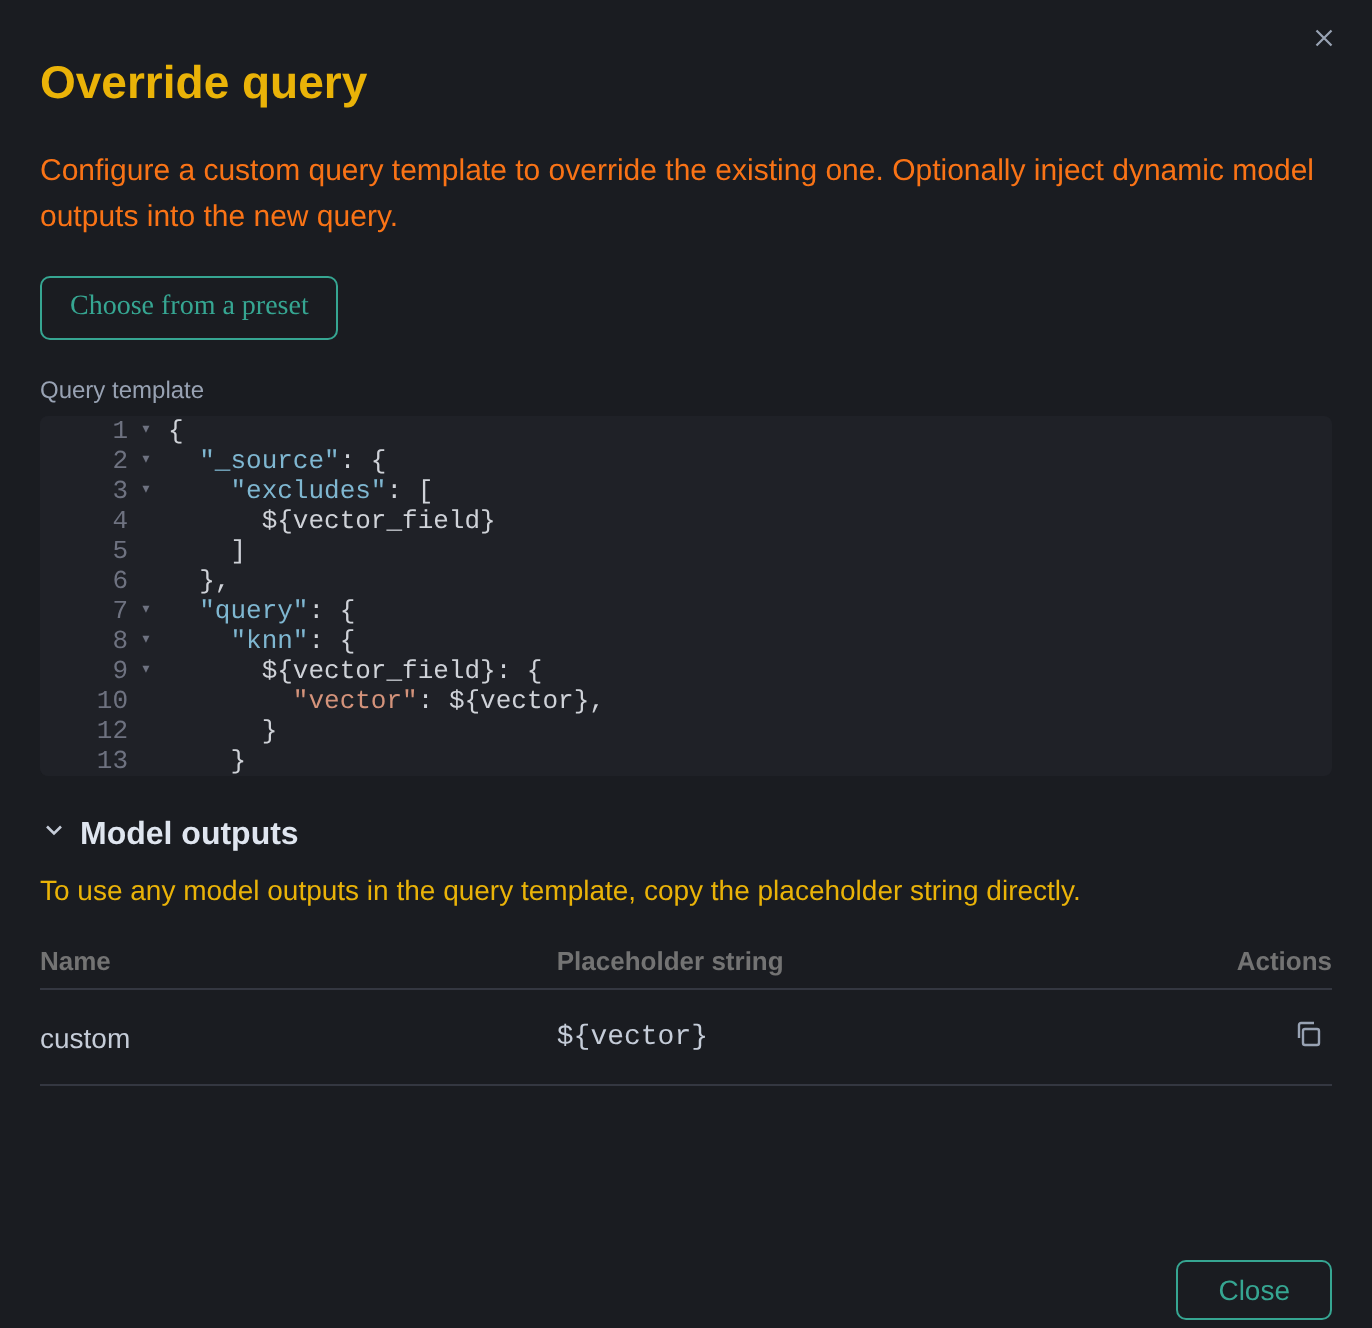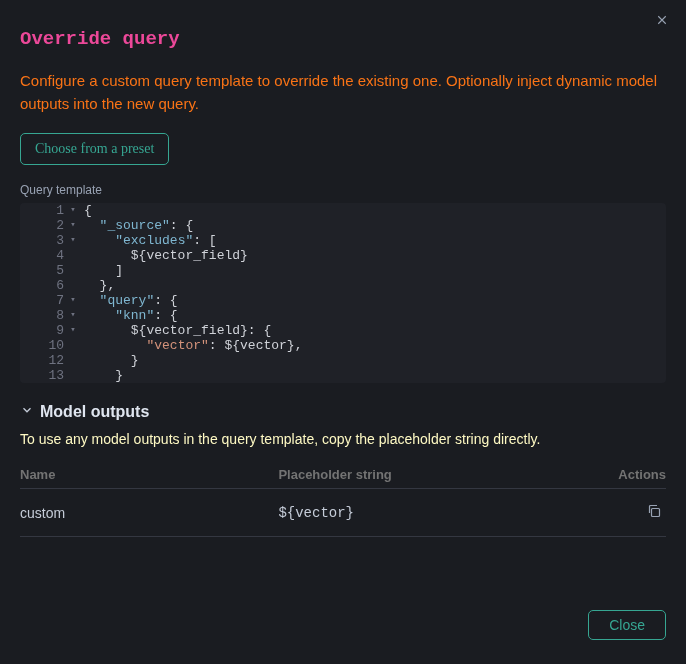--- a/index.html
+++ b/index.html
@@ -20,26 +20,25 @@
     position: absolute;
     top: 12px;
     right: 14px;
     width: 16px;
     height: 16px;
     cursor: pointer;
     color: #98a2b3;
   }
   .close-x svg { width: 12px; height: 12px; }
   h1 {
-    font-size: 19px;
+    font-size: 23px;
     font-weight: 600;
-    color: #ec4899;
+    color: #eab308;
     margin-bottom: 20px;
     margin-top: 8px;
-    font-family: Liberation Mono, monospace;
   }
   .description {
     color: #f97316;
     font-size: 15px;
     line-height: 1.5;
     margin-bottom: 18px;
   }
   .preset-btn {
     display: inline-block;
     border: 1px solid #36a692;
@@ -111,21 +110,21 @@
     cursor: pointer;
   }
   .section-header svg { width: 14px; height: 14px; color:#c5ccd8; }
   .section-header h2 {
     font-size: 16px;
     font-weight: 600;
     color: #dfe5ef;
   }
   .section-desc {
     font-size: 14px;
-    color: #fef9c3;
+    color: #eab308;
     margin-bottom: 14px;
   }
   table {
     width: 100%;
     border-collapse: collapse;
     font-size: 14px;
   }
   th {
     text-align: left;
     font-weight: 600;
@@ -148,21 +147,21 @@
     background: transparent;
     border: none;
     color: #98a2b3;
     cursor: pointer;
     padding: 4px;
   }
   .copy-btn svg { width: 16px; height: 16px; }
 
   .footer {
     position: absolute;
-    bottom: 24px;
+    bottom: 4px;
     right: 20px;
   }
   .close-btn {
     border: 1px solid #36a692;
     color: #36a692;
     background: transparent;
     padding: 6px 20px;
     font-size: 14px;
     border-radius: 5px;
     cursor: pointer;

